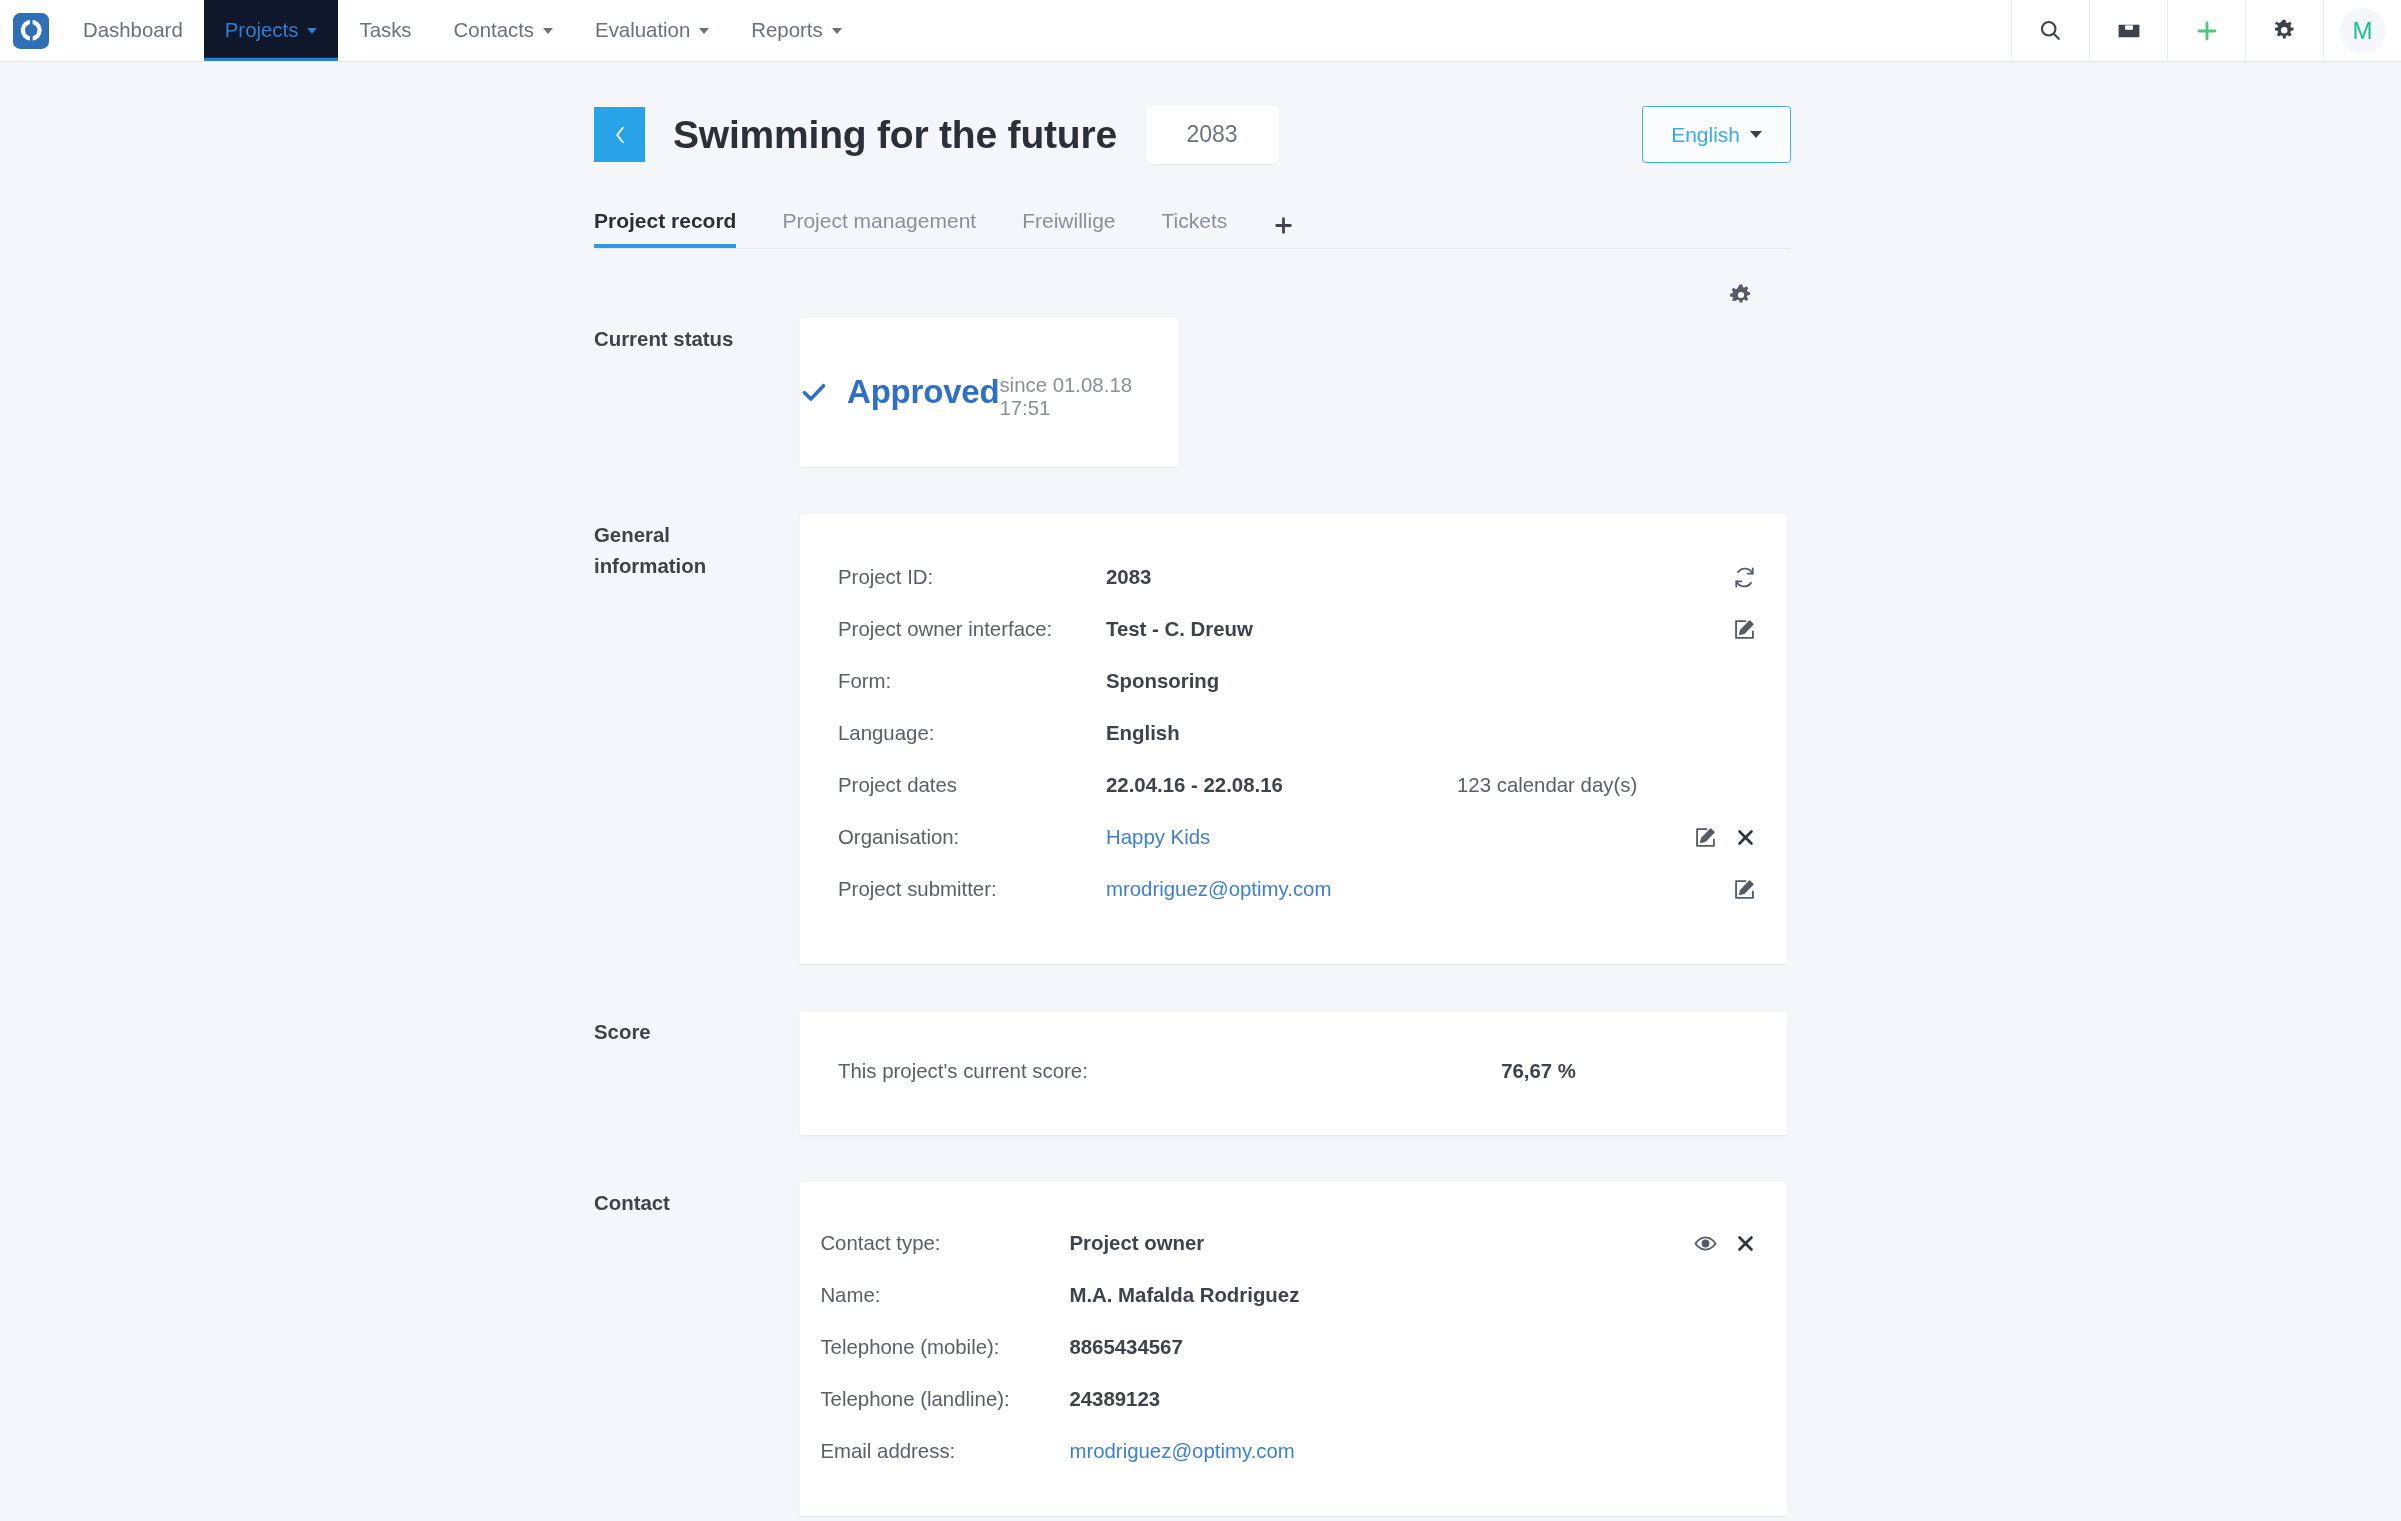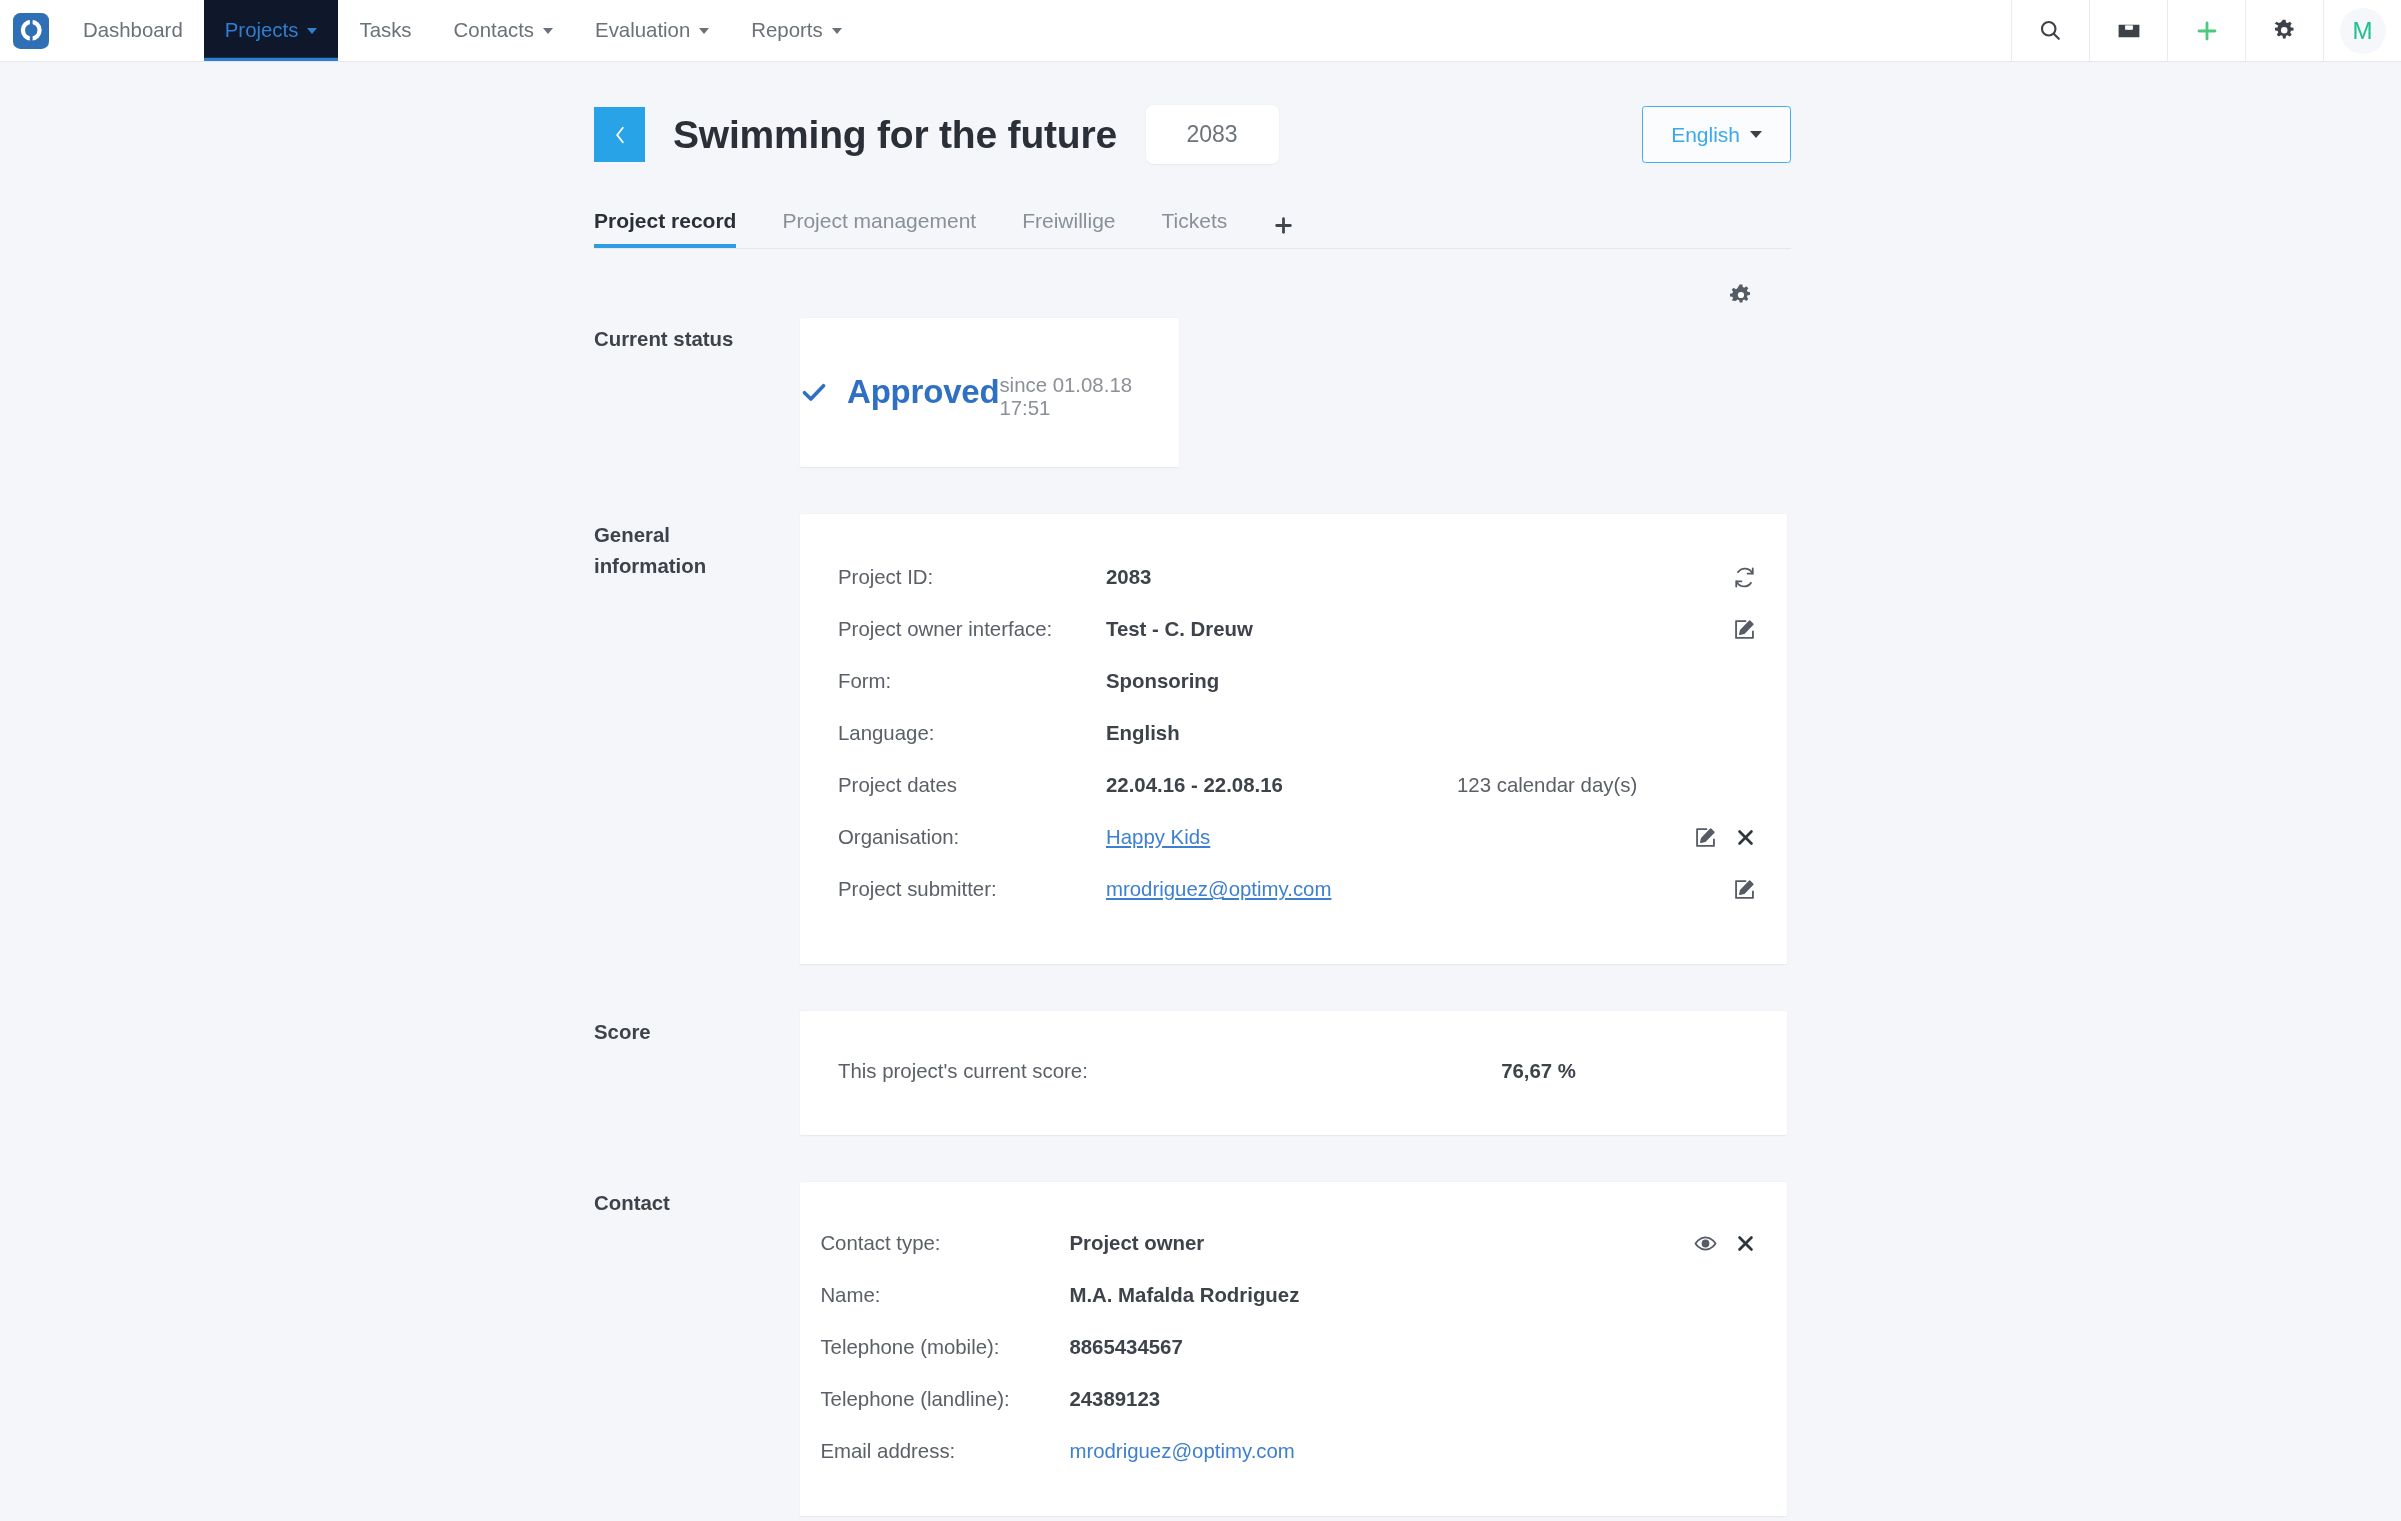--- a/index.html
+++ b/index.html
@@ -276,21 +276,21 @@
     width: 268px;
     flex: 0 0 268px;
     font-size: 20.4px;
     color: #5b6068;
   }
   .info-val {
     font-size: 20.4px;
     color: #3e434b;
     font-weight: bold;
   }
-  .info-val.link { color: #3d7fd0; font-weight: normal; text-decoration: underline; }
+  .info-val.link { color: #3d7fd0; font-weight: normal; }
   .info-extra {
     font-size: 20.4px;
     color: #5b6068;
     margin-left: 0;
   }
   .info-actions {
     margin-left: auto;
     display: flex;
     align-items: center;
     gap: 18px;

